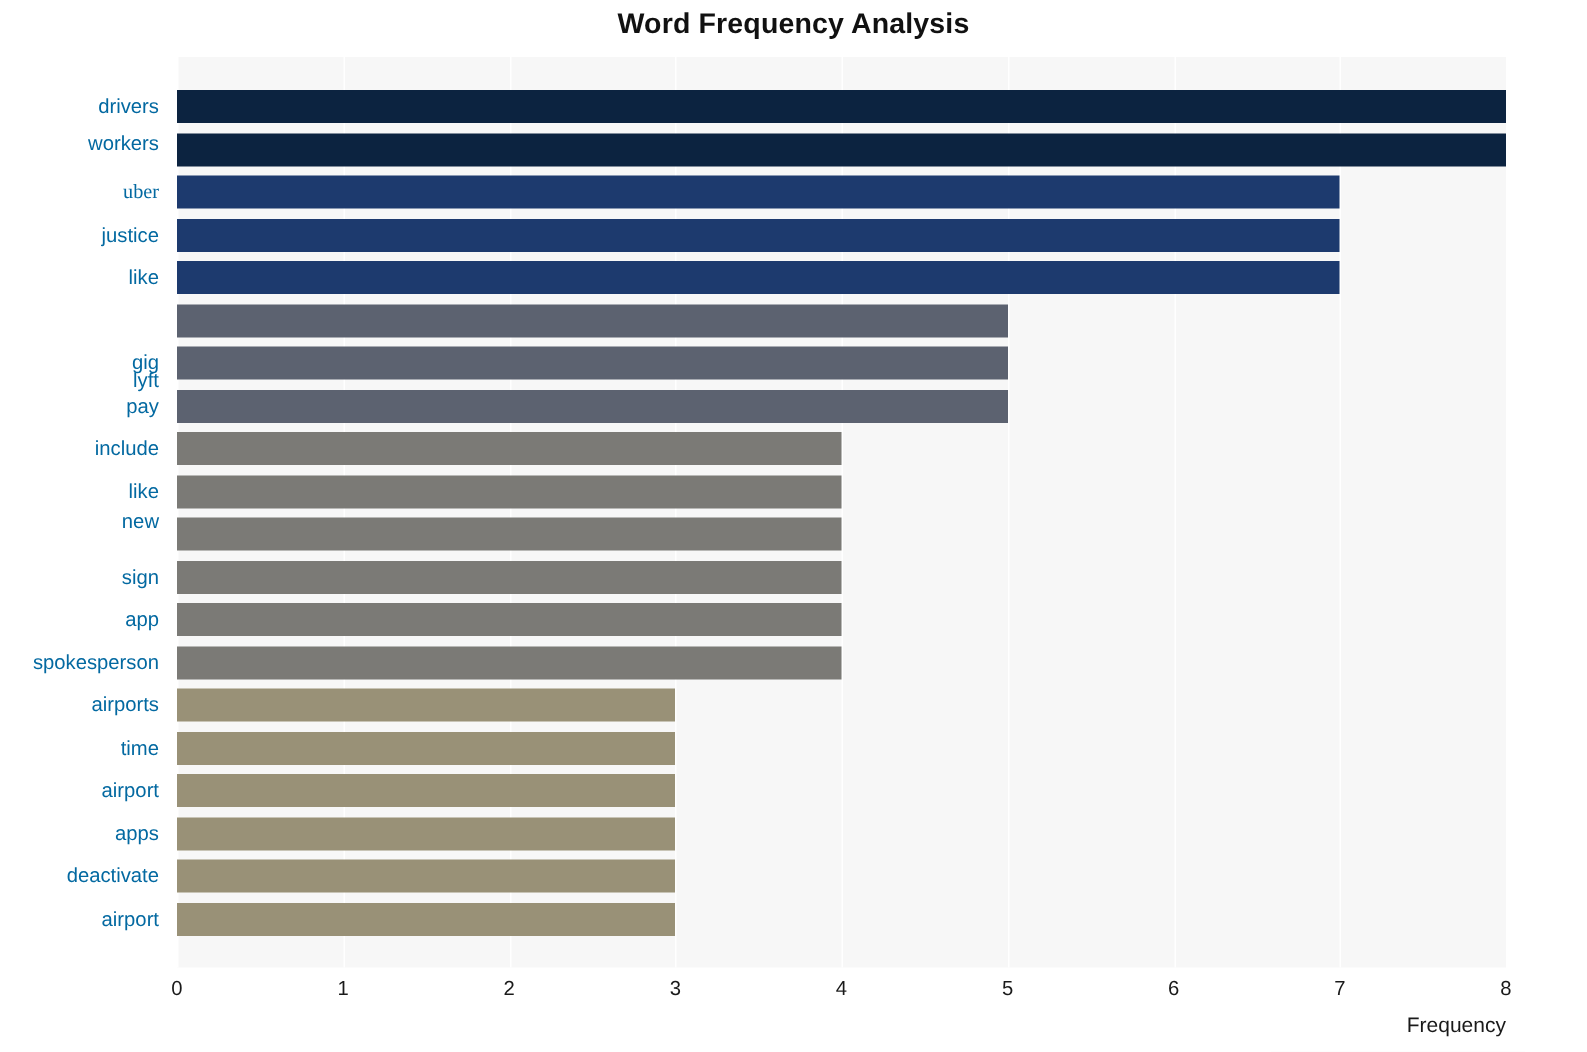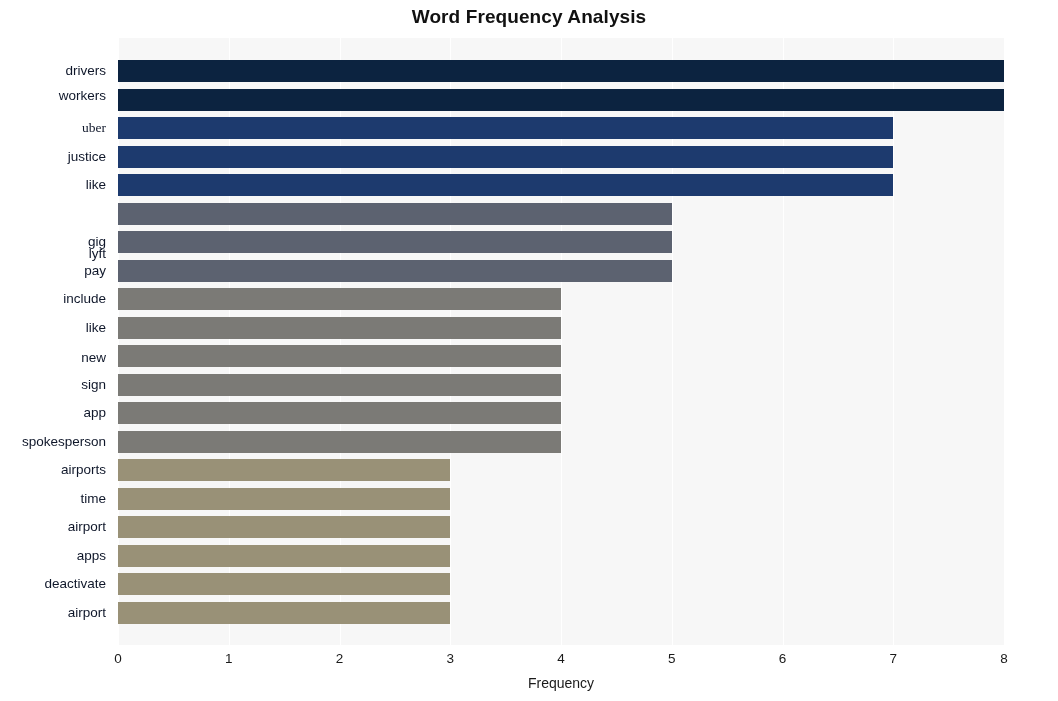--- a/index.html
+++ b/index.html
@@ -78,21 +78,21 @@
     top: 38px;
     width: 112px;
     height: 607px;
   }
   .y-tick-label {
     position: absolute;
     right: 0;
     width: 112px;
     text-align: right;
     font-size: 13.5px;
-    color: #0f172a;
+    color: #0369a1;
     line-height: 14px;
     white-space: nowrap;
   }
 
   
   #x-tick-labels {
     position: absolute;
     left: 118px;
     top: 651px;
     width: 886px;
@@ -107,21 +107,21 @@
     line-height: 16px;
     white-space: nowrap;
   }
 
   
   #x-axis-title {
     position: absolute;
     left: 118px;
     top: 675px;
     width: 886px;
-    text-align: center;
+    text-align: right;
     font-size: 14px;
     color: #1a1a1a;
   }
 </style>
 </head>
 <body>
 
 <div id="figure">
 
   <div id="chart-title">Word Frequency Analysis</div>
@@ -206,21 +206,21 @@
       <div class="y-tick-label" style="top: 26.0573px; padding-right: 6px;">drivers</div>
       <div class="y-tick-label" style="top: 51px; padding-right: 6px;">workers</div>
       <div class="y-tick-label" style="top: 83.0526px; padding-right: 6px; font-family: Liberation Serif, serif;">uber</div>
       <div class="y-tick-label" style="top: 111.55px; padding-right: 6px;">justice</div>
       <div class="y-tick-label" style="top: 140.048px; padding-right: 6px;">like</div>
       <div class="y-tick-label" style="top: 168.546px; padding-right: 6px; margin-top: 40px;">lyft</div>
       <div class="y-tick-label" style="top: 197.043px; padding-right: 6px;">gig</div>
       <div class="y-tick-label" style="top: 225.541px; padding-right: 6px;">pay</div>
       <div class="y-tick-label" style="top: 254.038px; padding-right: 6px;">include</div>
       <div class="y-tick-label" style="top: 282.536px; padding-right: 6px;">like</div>
-      <div class="y-tick-label" style="top: 313px; padding-right: 6px;">new</div>
+      <div class="y-tick-label" style="top: 303px; padding-right: 6px;">new</div>
       <div class="y-tick-label" style="top: 339.531px; padding-right: 6px;">sign</div>
       <div class="y-tick-label" style="top: 368.029px; padding-right: 6px;">app</div>
       <div class="y-tick-label" style="top: 396.527px; padding-right: 6px;">spokesperson</div>
       <div class="y-tick-label" style="top: 425.024px; padding-right: 6px;">airports</div>
       <div class="y-tick-label" style="top: 453.522px; padding-right: 6px;">time</div>
       <div class="y-tick-label" style="top: 482.02px; padding-right: 6px;">airport</div>
       <div class="y-tick-label" style="top: 510.517px; padding-right: 6px;">apps</div>
       <div class="y-tick-label" style="top: 539.015px; padding-right: 6px;">deactivate</div>
       <div class="y-tick-label" style="top: 567.513px; padding-right: 6px;">airport</div>
     </div>

